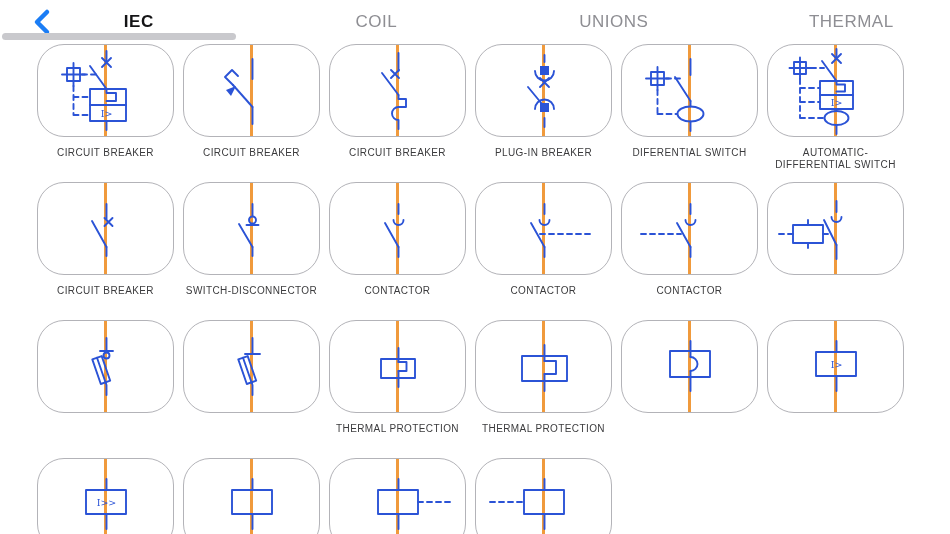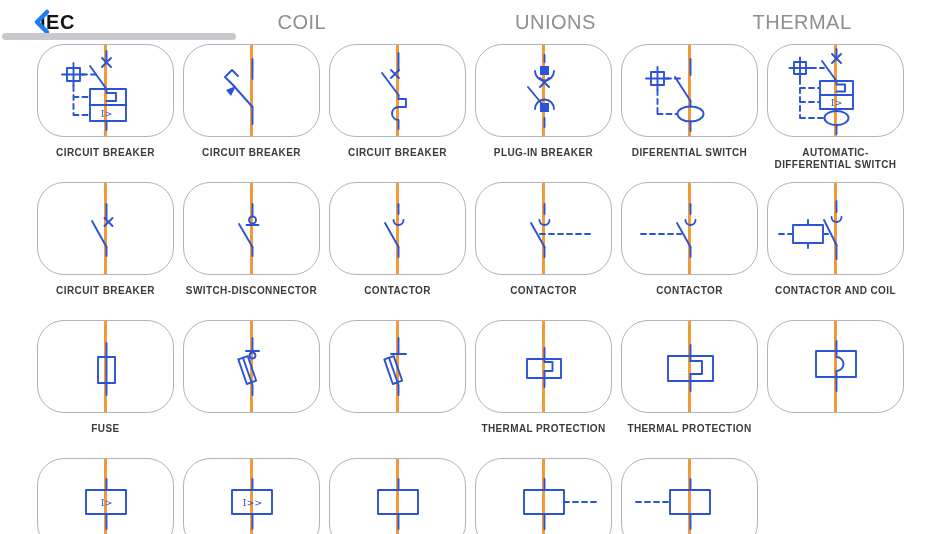--- a/index.html
+++ b/index.html
@@ -11,36 +11,36 @@
     --back-blue:#1b7df5;
     --scroll:#c9c9cd;
   }
   *{margin:0;padding:0;box-sizing:border-box;}
   body{font-family:"Liberation Sans", sans-serif;background:#fff;}
   .app{position:relative;width:950px;height:534px;background:#fff;overflow:hidden;}
 
   
   .header{position:relative;height:44px;width:100%;}
   .tabs{display:grid;grid-template-columns:repeat(4,1fr);height:100%;align-items:center;}
-  .tab{font-size:20px;color:var(--tab-inactive);letter-spacing:0.5px;cursor:pointer;padding-left:40px;}
+  .tab{text-align:center;font-size:17px;color:var(--tab-inactive);letter-spacing:0.5px;cursor:pointer;padding-left:40px;}
   .tab.active{color:#141416;font-weight:700;}
   .back-btn{position:absolute;left:30px;top:8px;width:28px;height:28px;cursor:pointer;}
   .scroll-indicator{position:absolute;left:2px;top:33px;width:234px;height:7px;border-radius:4px;background:var(--scroll);}
 
   
   .grid{display:grid;grid-template-columns:repeat(6,137px);column-gap:9px;padding-left:37px;}
   .cell{width:137px;height:138px;cursor:pointer;}
   .box{position:relative;width:137px;height:93px;border:1.2px solid var(--border);border-radius:27px;background:#fff;overflow:hidden;}
   .vline{position:absolute;left:50%;top:0;bottom:0;width:2.4px;margin-left:-1.2px;background:var(--orange);}
   .sym{position:absolute;left:0;top:0;width:137px;height:93px;}
   .sym path,.sym rect,.sym circle,.sym ellipse,.sym line{stroke:var(--blue);stroke-width:1.9;fill:none;stroke-linecap:round;stroke-linejoin:round;}
   .sym .dash{stroke-dasharray:5 4;}
   .sym .fill{fill:var(--blue);stroke:none;}
   .sym text{fill:var(--blue);stroke:none;font:9.5px "DejaVu Serif", serif;}
-  .label{padding:10px 2px 0 2px;text-align:center;font-size:10px;line-height:11.5px;letter-spacing:0.4px;color:var(--label);font-weight:700;}
+  .label{padding:10px 2px 0 2px;text-align:center;font-size:10px;line-height:11.5px;letter-spacing:0.4px;color:var(--label);font-weight:400;}
 </style>
 </head>
 <body>
 
 <div class="app">
 
   <div class="header">
     <div class="back-btn">
       <svg width="28" height="28" viewBox="0 0 28 28">
         <polyline points="17,4 7,14 17,24" stroke="#1b7df5" stroke-width="4.5" fill="none" stroke-linecap="round" stroke-linejoin="round"></polyline>
@@ -237,33 +237,22 @@
         <svg class="sym" viewBox="0 0 137 93">
           <rect x="25" y="42" width="30" height="18"></rect>
           <path d="M40,37 V42 M40,60 V65"></path>
           <path class="dash" d="M11,51 H25 M55,51 H61"></path>
           <path d="M68.5,18 V29"></path>
           <path d="M63.5,34 a5,5 0 0 0 10,0"></path>
           <path d="M68.5,62 L56,37"></path>
           <path d="M68.5,62 V76"></path>
         </svg>
       </div>
-      <div class="label">CONTACTOR AND COIL</div>
-    </div>
-
-    <div class="cell">
-      <div class="box">
-        <div class="vline"></div>
-        <svg class="sym" viewBox="0 0 137 93">
-          <path d="M68.5,22 V74"></path>
-          <rect x="60" y="36" width="17" height="26"></rect>
-        </svg>
-      </div>
-      <div class="label">FUSE</div>
-    </div>
+    </div>
+
 
     <div class="cell">
       <div class="box">
         <div class="vline"></div>
         <svg class="sym" viewBox="0 0 137 93">
           <path d="M68.5,17 V30"></path>
           <path d="M62,30 H75"></path>
           <circle cx="68.5" cy="34.5" r="3"></circle>
           <path d="M63.7,35.1 L54.3,38.4 L62.8,63 L72.2,59.7 Z"></path>
           <path d="M59,36.7 L67.5,61.3 L68.5,64 V74"></path>

